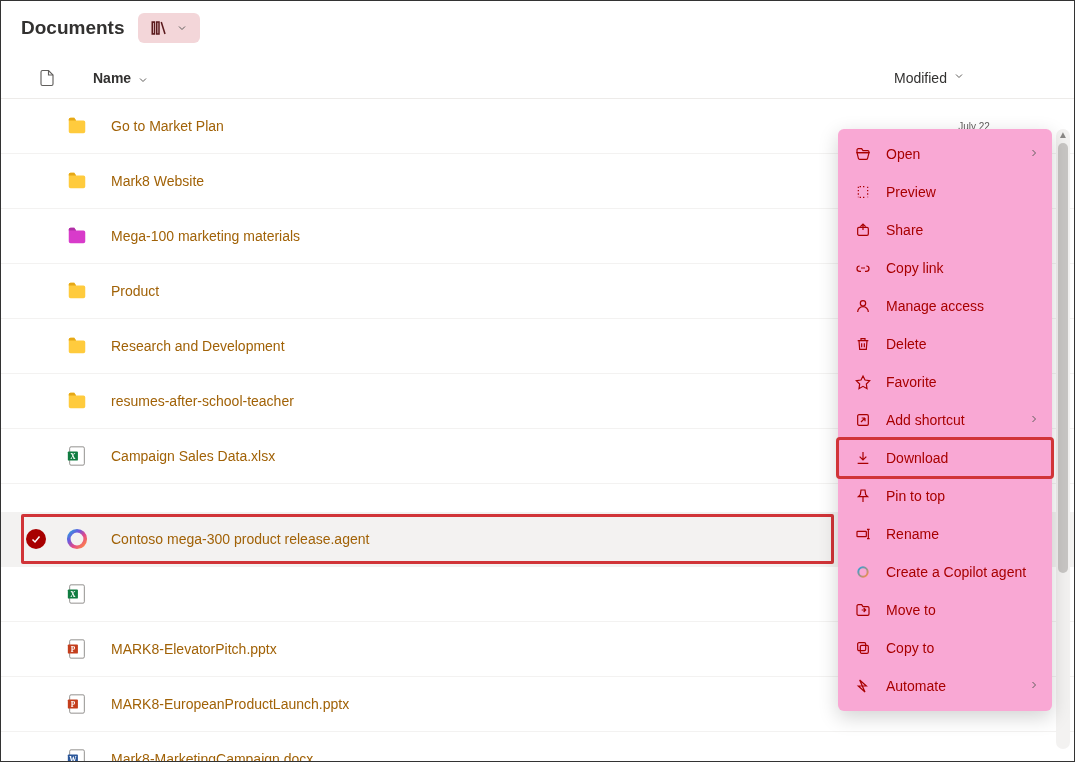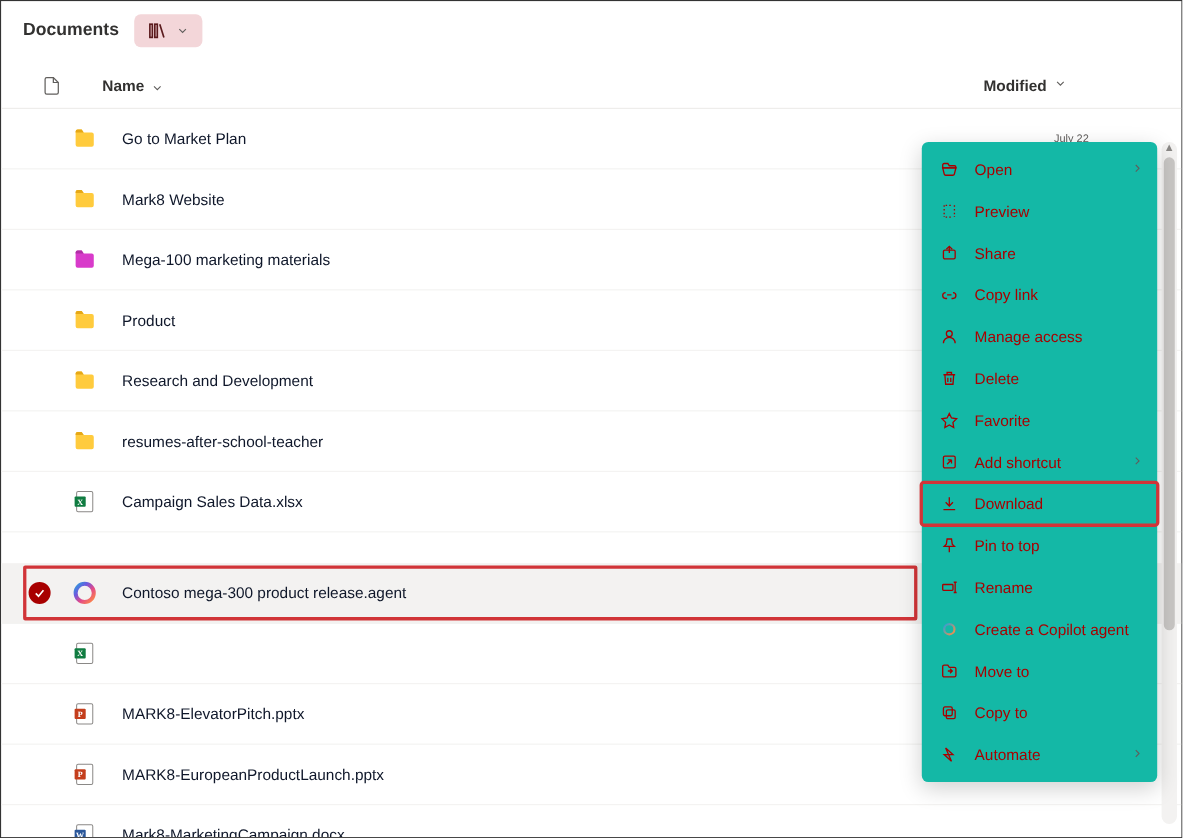--- a/index.html
+++ b/index.html
@@ -20,21 +20,21 @@
   }
 
   
   .header {
     display: flex;
     align-items: center;
     padding: 12px 20px 14px 20px;
     gap: 14px;
   }
   .header-title {
-    font-size: 16px;
+    font-size: 19px;
     font-weight: 600;
     color: #323130;
   }
   .view-pill {
     display: flex;
     align-items: center;
     gap: 8px;
     background: #f3d6d9;
     border-radius: 6px;
     padding: 6px 12px;
@@ -52,39 +52,39 @@
     align-items: center;
     padding: 0 20px;
     height: 42px;
     border-bottom: 1px solid #edebe9;
     font-size: 14px;
     color: #323130;
     position: relative;
   }
   .cols .col-icon { width: 52px; display:flex; justify-content:center; }
   .cols .col-name { flex: 1; display:flex; align-items:flex-end; gap:6px; font-weight:600; padding-left: 20px;}
-  .cols .col-mod  { width: 160px; display:flex; align-items:flex-start; gap:6px; font-weight:700; justify-content:flex-start; }
+  .cols .col-mod  { width: 160px; display:flex; align-items:flex-start; gap:6px; font-weight:400; justify-content:flex-start; }
   .cols svg.doc-outline { color:#605e5c; }
 
   
   .list {
     position: relative;
   }
   .row {
     display: flex;
     align-items: center;
     height: 55px;
     padding: 0 20px;
     border-bottom: 1px solid #f3f2f1;
     position: relative;
     cursor: default;
   }
   .row .cell-check { width: 30px; display:flex; align-items:center; justify-content:center; }
   .row .cell-icon  { width: 52px; display:flex; align-items:center; justify-content:center; }
-  .row .cell-name  { flex: 1; color:#0f172a; padding-left: 8px; }
+  .row .cell-name  { flex: 1; color:#a16207; padding-left: 8px; }
   .row .cell-mod   { width: 160px; text-align:center; color:#605e5c; font-size:10px; }
   .row .cell-more  { width: 40px; display:flex; align-items:center; justify-content:center; color:#605e5c; }
   .row.selected {
     background: #f3f2f1;
     margin-top: 28px;
   }
   .row.selected .cell-name { font-weight: 400; }
   .row .highlight-box {
     position:absolute;
     left:20px; right: 240px;
@@ -103,21 +103,21 @@
 
   
   .ficon { width: 22px; height: 22px; display:block; }
 
   
   .ctx {
     position: absolute;
     top: 128px;
     right: 22px;
     width: 214px;
-    background: #14b8a6;
+    background: #f9a8d4;
     border-radius: 6px;
     box-shadow: 0 6px 20px rgba(0,0,0,0.18);
     padding: 6px 0;
     z-index: 50;
   }
   .ctx-item {
     display:flex;
     align-items:center;
     gap: 14px;
     padding: 10px 16px;

